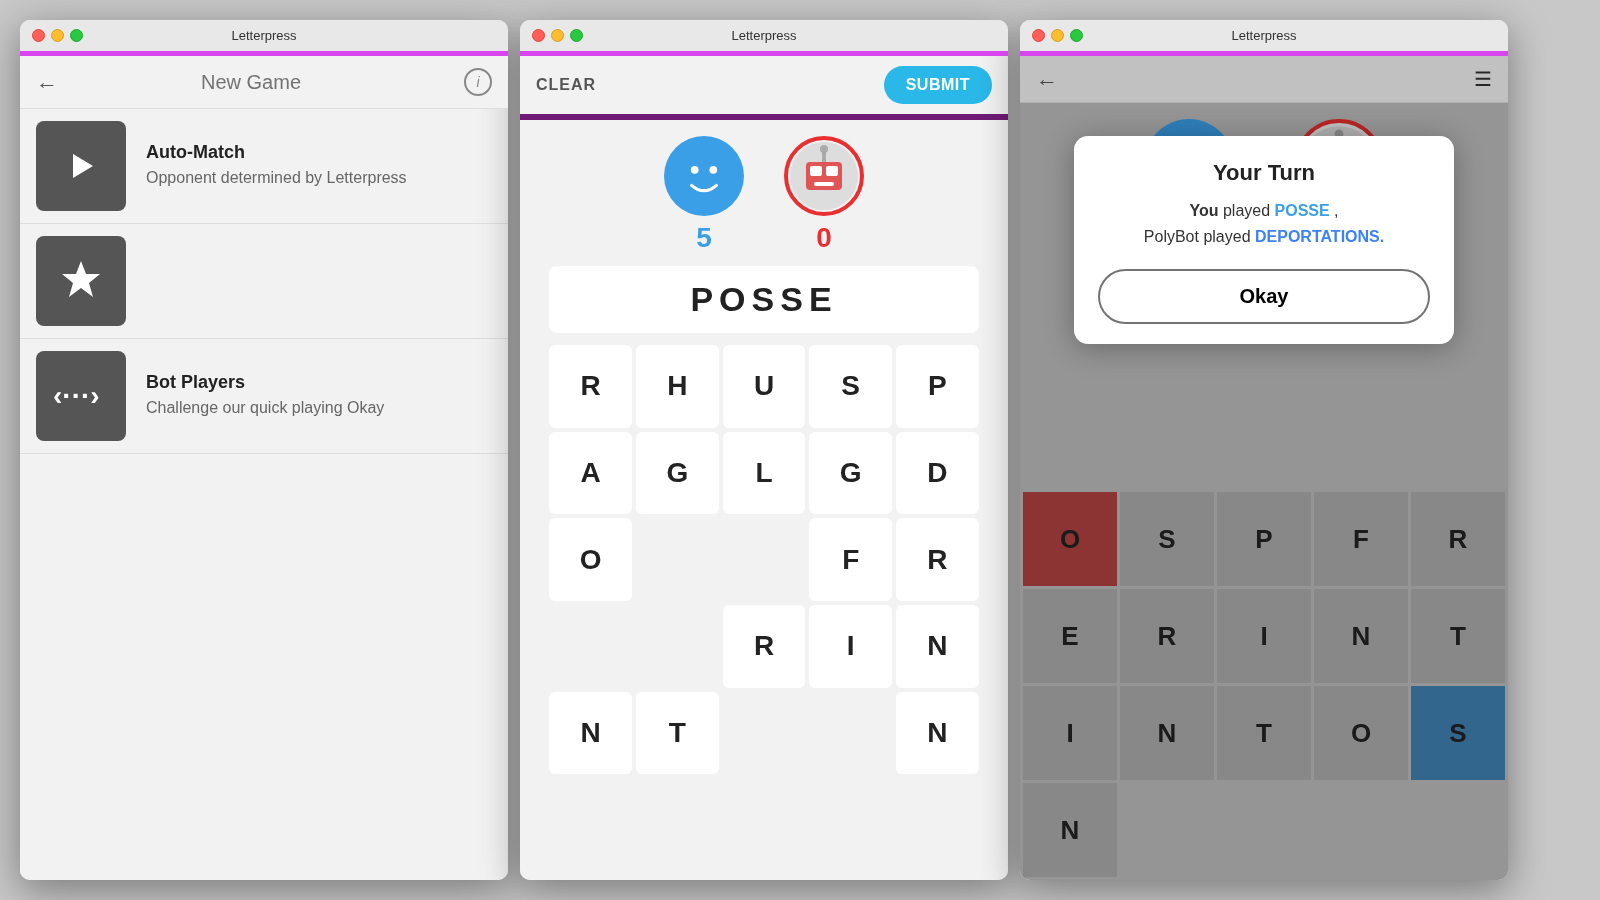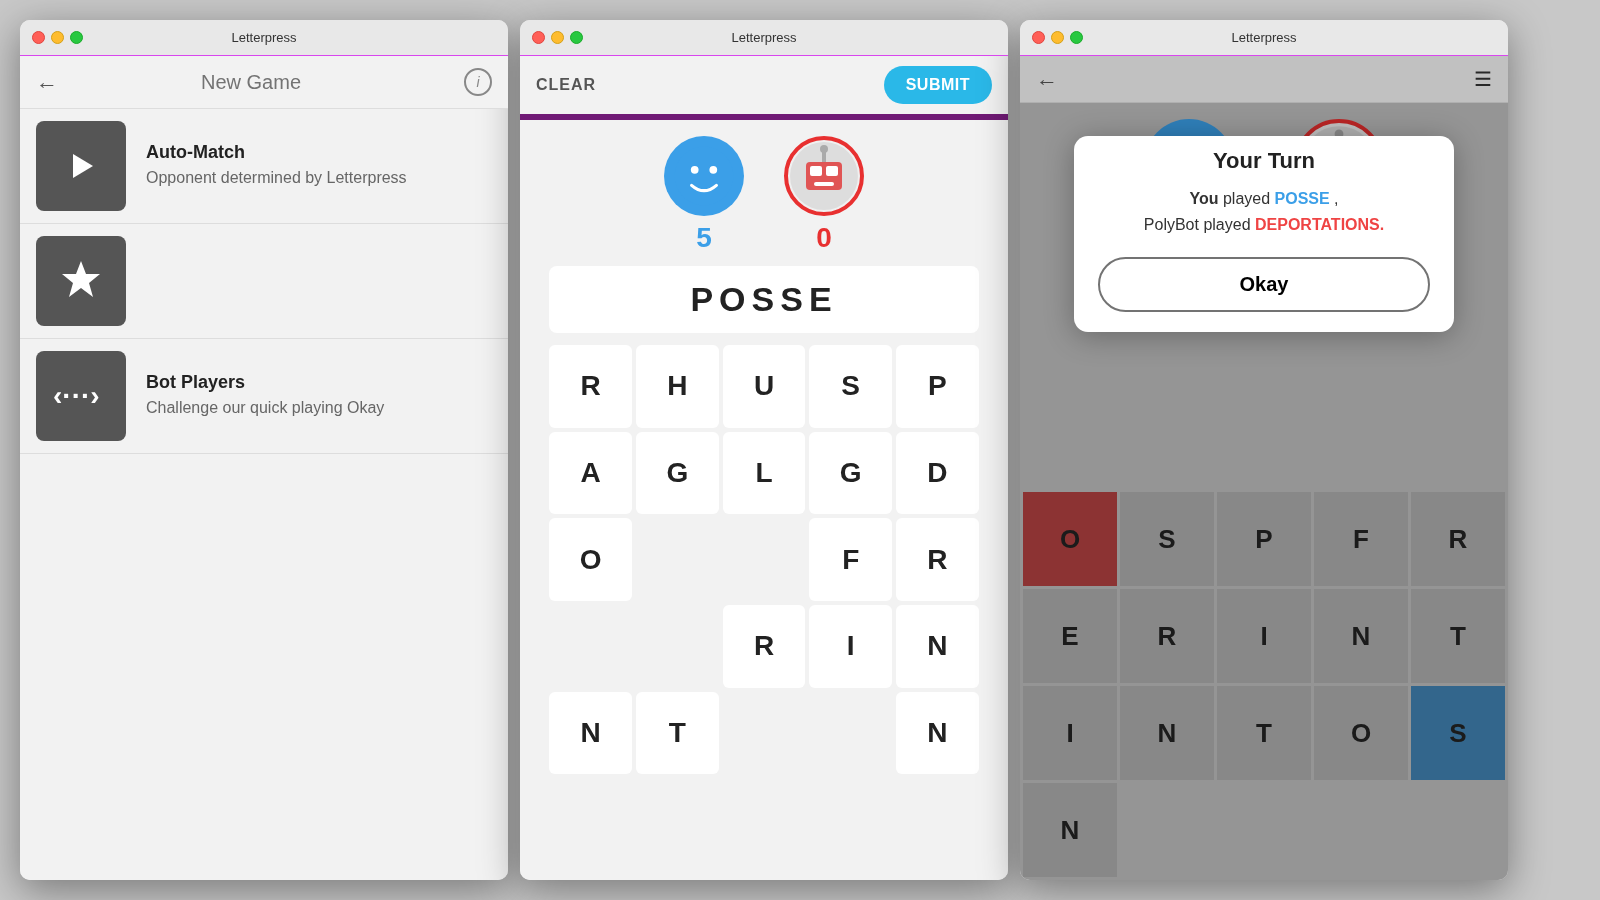--- a/index.html
+++ b/index.html
@@ -24,21 +24,21 @@
       box-shadow: 0 10px 40px rgba(0,0,0,0.4);
     }
 
     .title-bar {
       background: #e8e8e8;
       height: 36px;
       display: flex;
       align-items: center;
       justify-content: center;
       position: relative;
-      border-bottom: 1px solid #d946ef;
+      border-bottom: 5px solid #d946ef;
       flex-shrink: 0;
     }
 
     .traffic-lights {
       position: absolute;
       left: 12px;
       display: flex;
       gap: 6px;
       align-items: center;
     }
@@ -362,42 +362,42 @@
       display: flex;
       align-items: flex-start;
       justify-content: center;
       padding-top: 80px;
       z-index: 10;
     }
 
     .modal-box {
       background: white;
       border-radius: 14px;
-      padding: 12px 24px 20px;
+      padding: 24px 24px 20px;
       width: 380px;
       text-align: center;
       box-shadow: 0 4px 30px rgba(0,0,0,0.3);
     }
 
     .modal-title {
       font-size: 22px;
       font-weight: 700;
       color: #222;
       margin-bottom: 12px;
     }
 
     .modal-body {
       font-size: 16px;
       color: #333;
       line-height: 1.6;
       margin-bottom: 20px;
     }
 
     .modal-body .blue-word { color: #3b9fe8; font-weight: 700; }
-    .modal-body .red-word { color: #ef4444; font-weight: 700; margin-top: 28px; }
+    .modal-body .red-word { color: #3b82f6; font-weight: 700; margin-top: 28px; }
     .modal-body .bold { font-weight: 700; }
 
     .modal-btn {
       width: 100%;
       padding: 14px;
       border-radius: 30px;
       border: 2px solid #737373;
       background: white;
       font-size: 20px;
       font-weight: 600;

